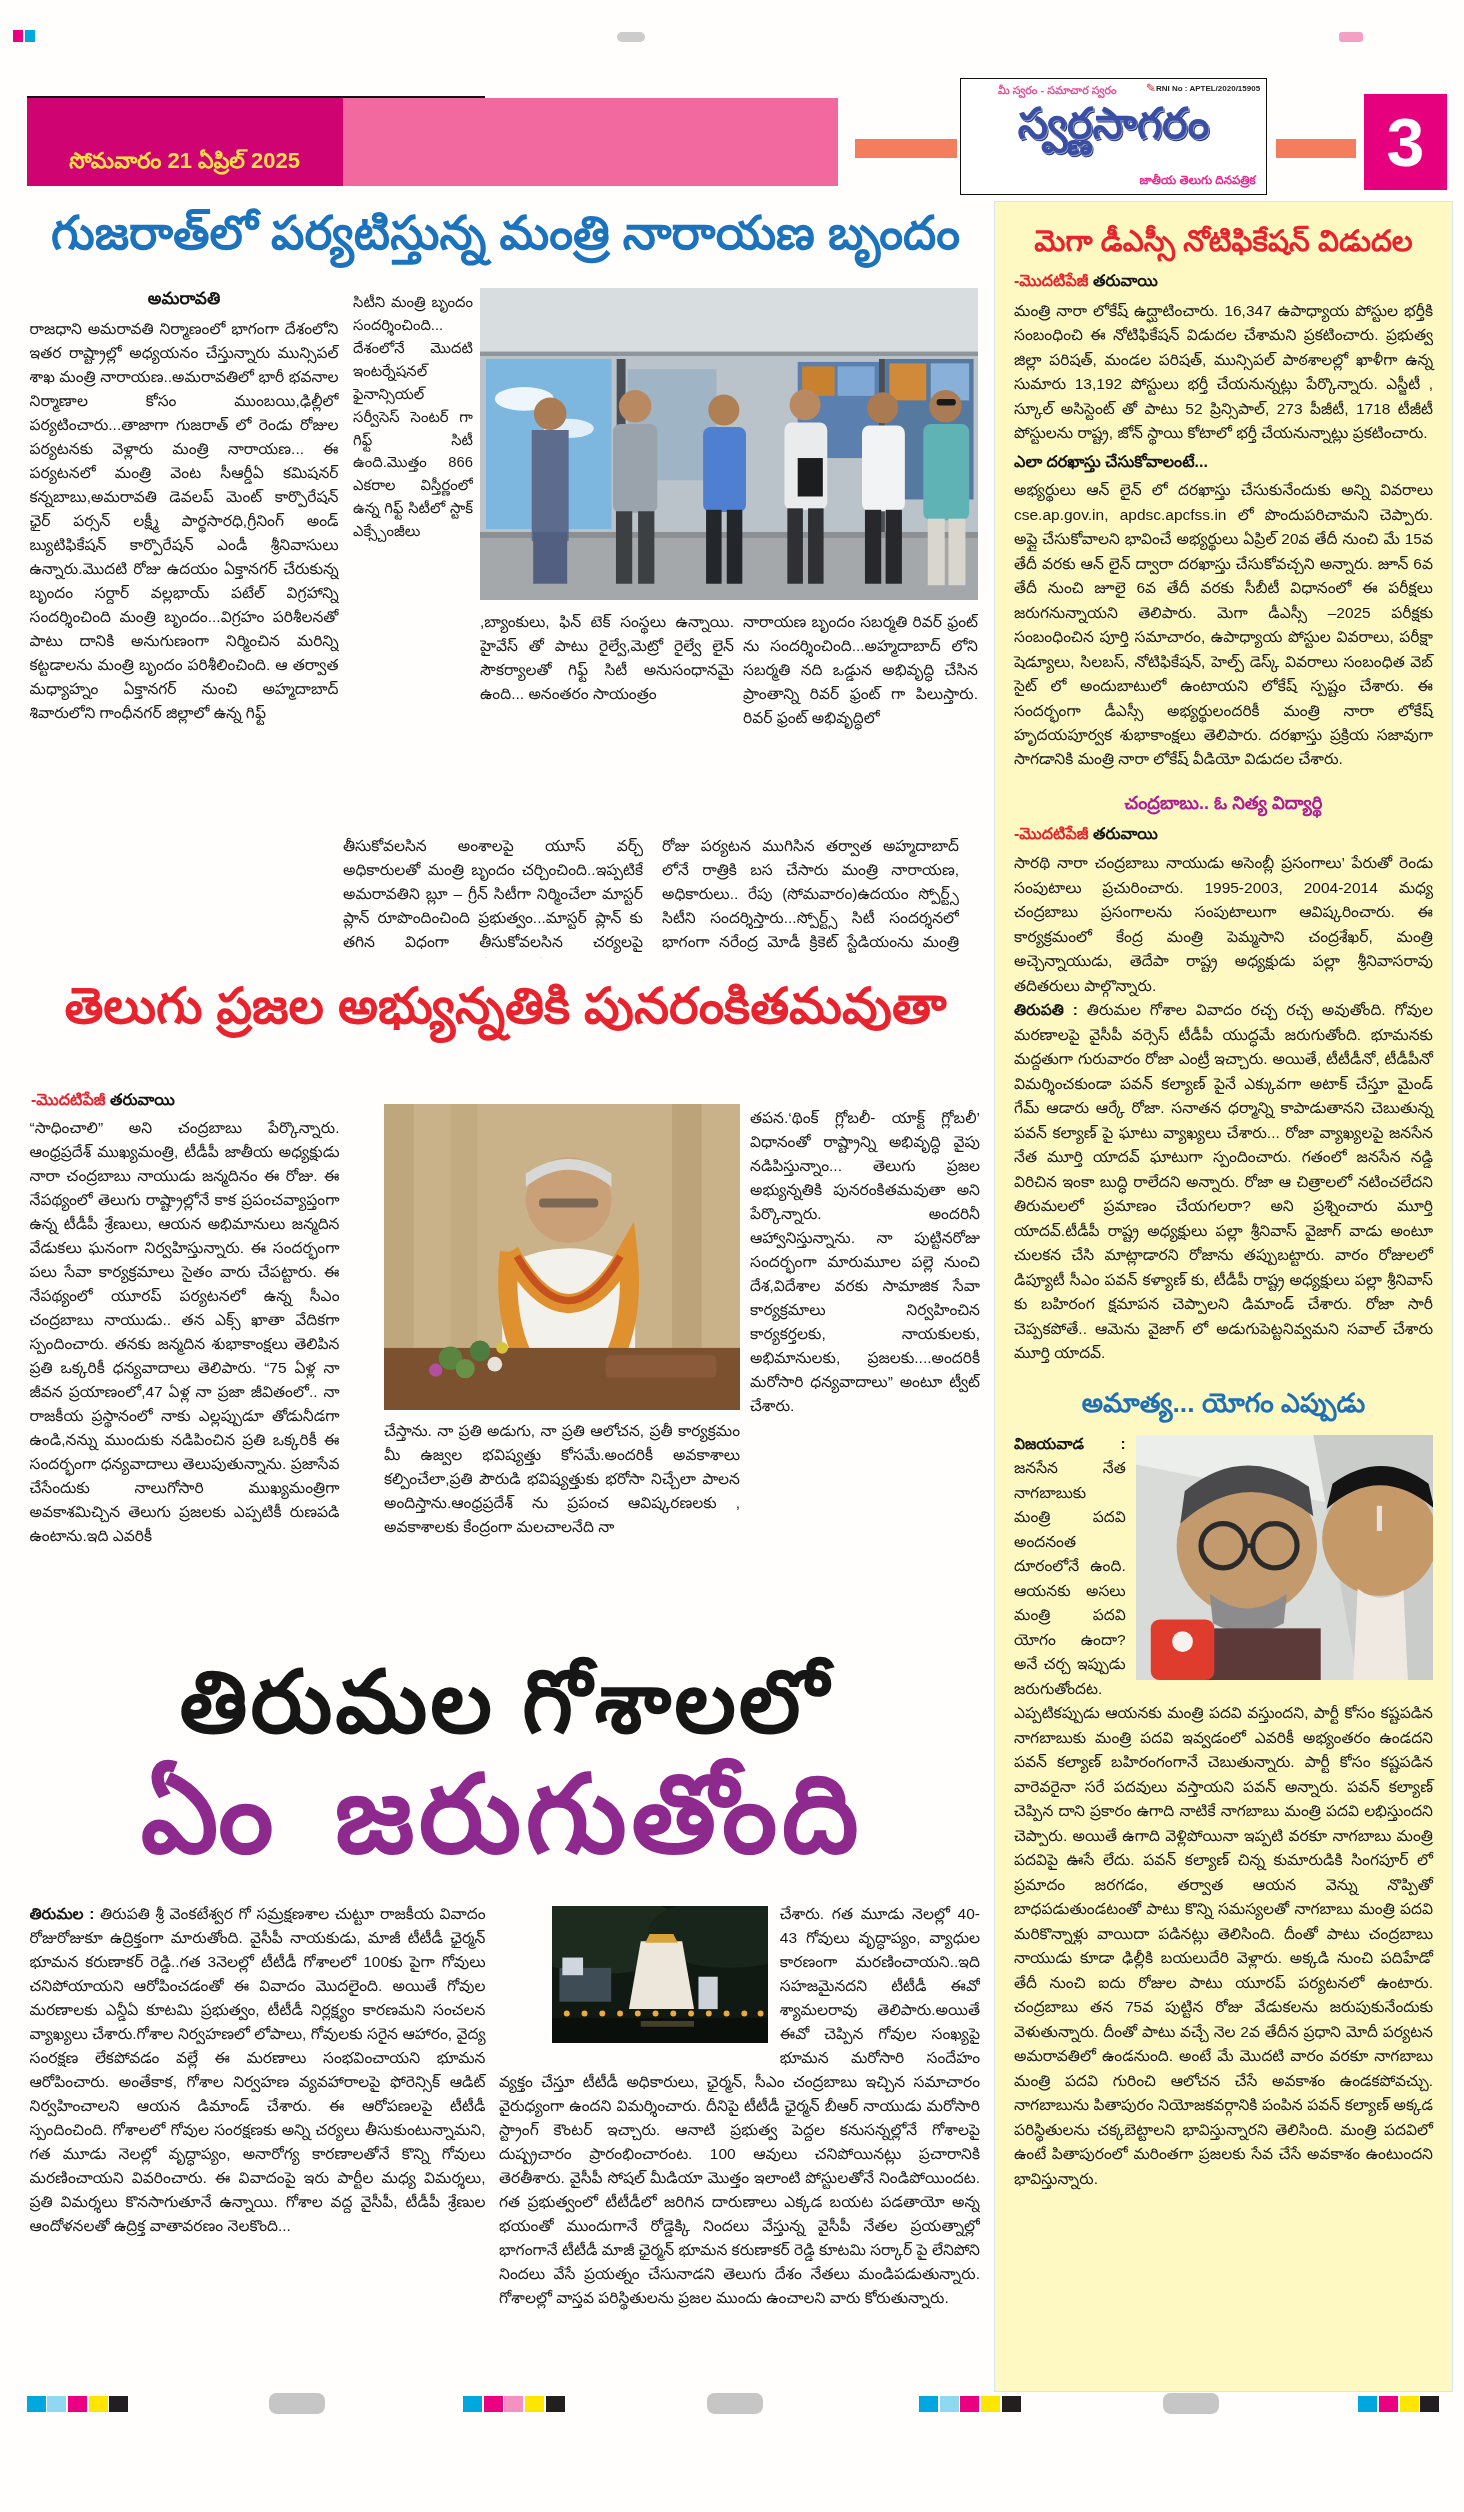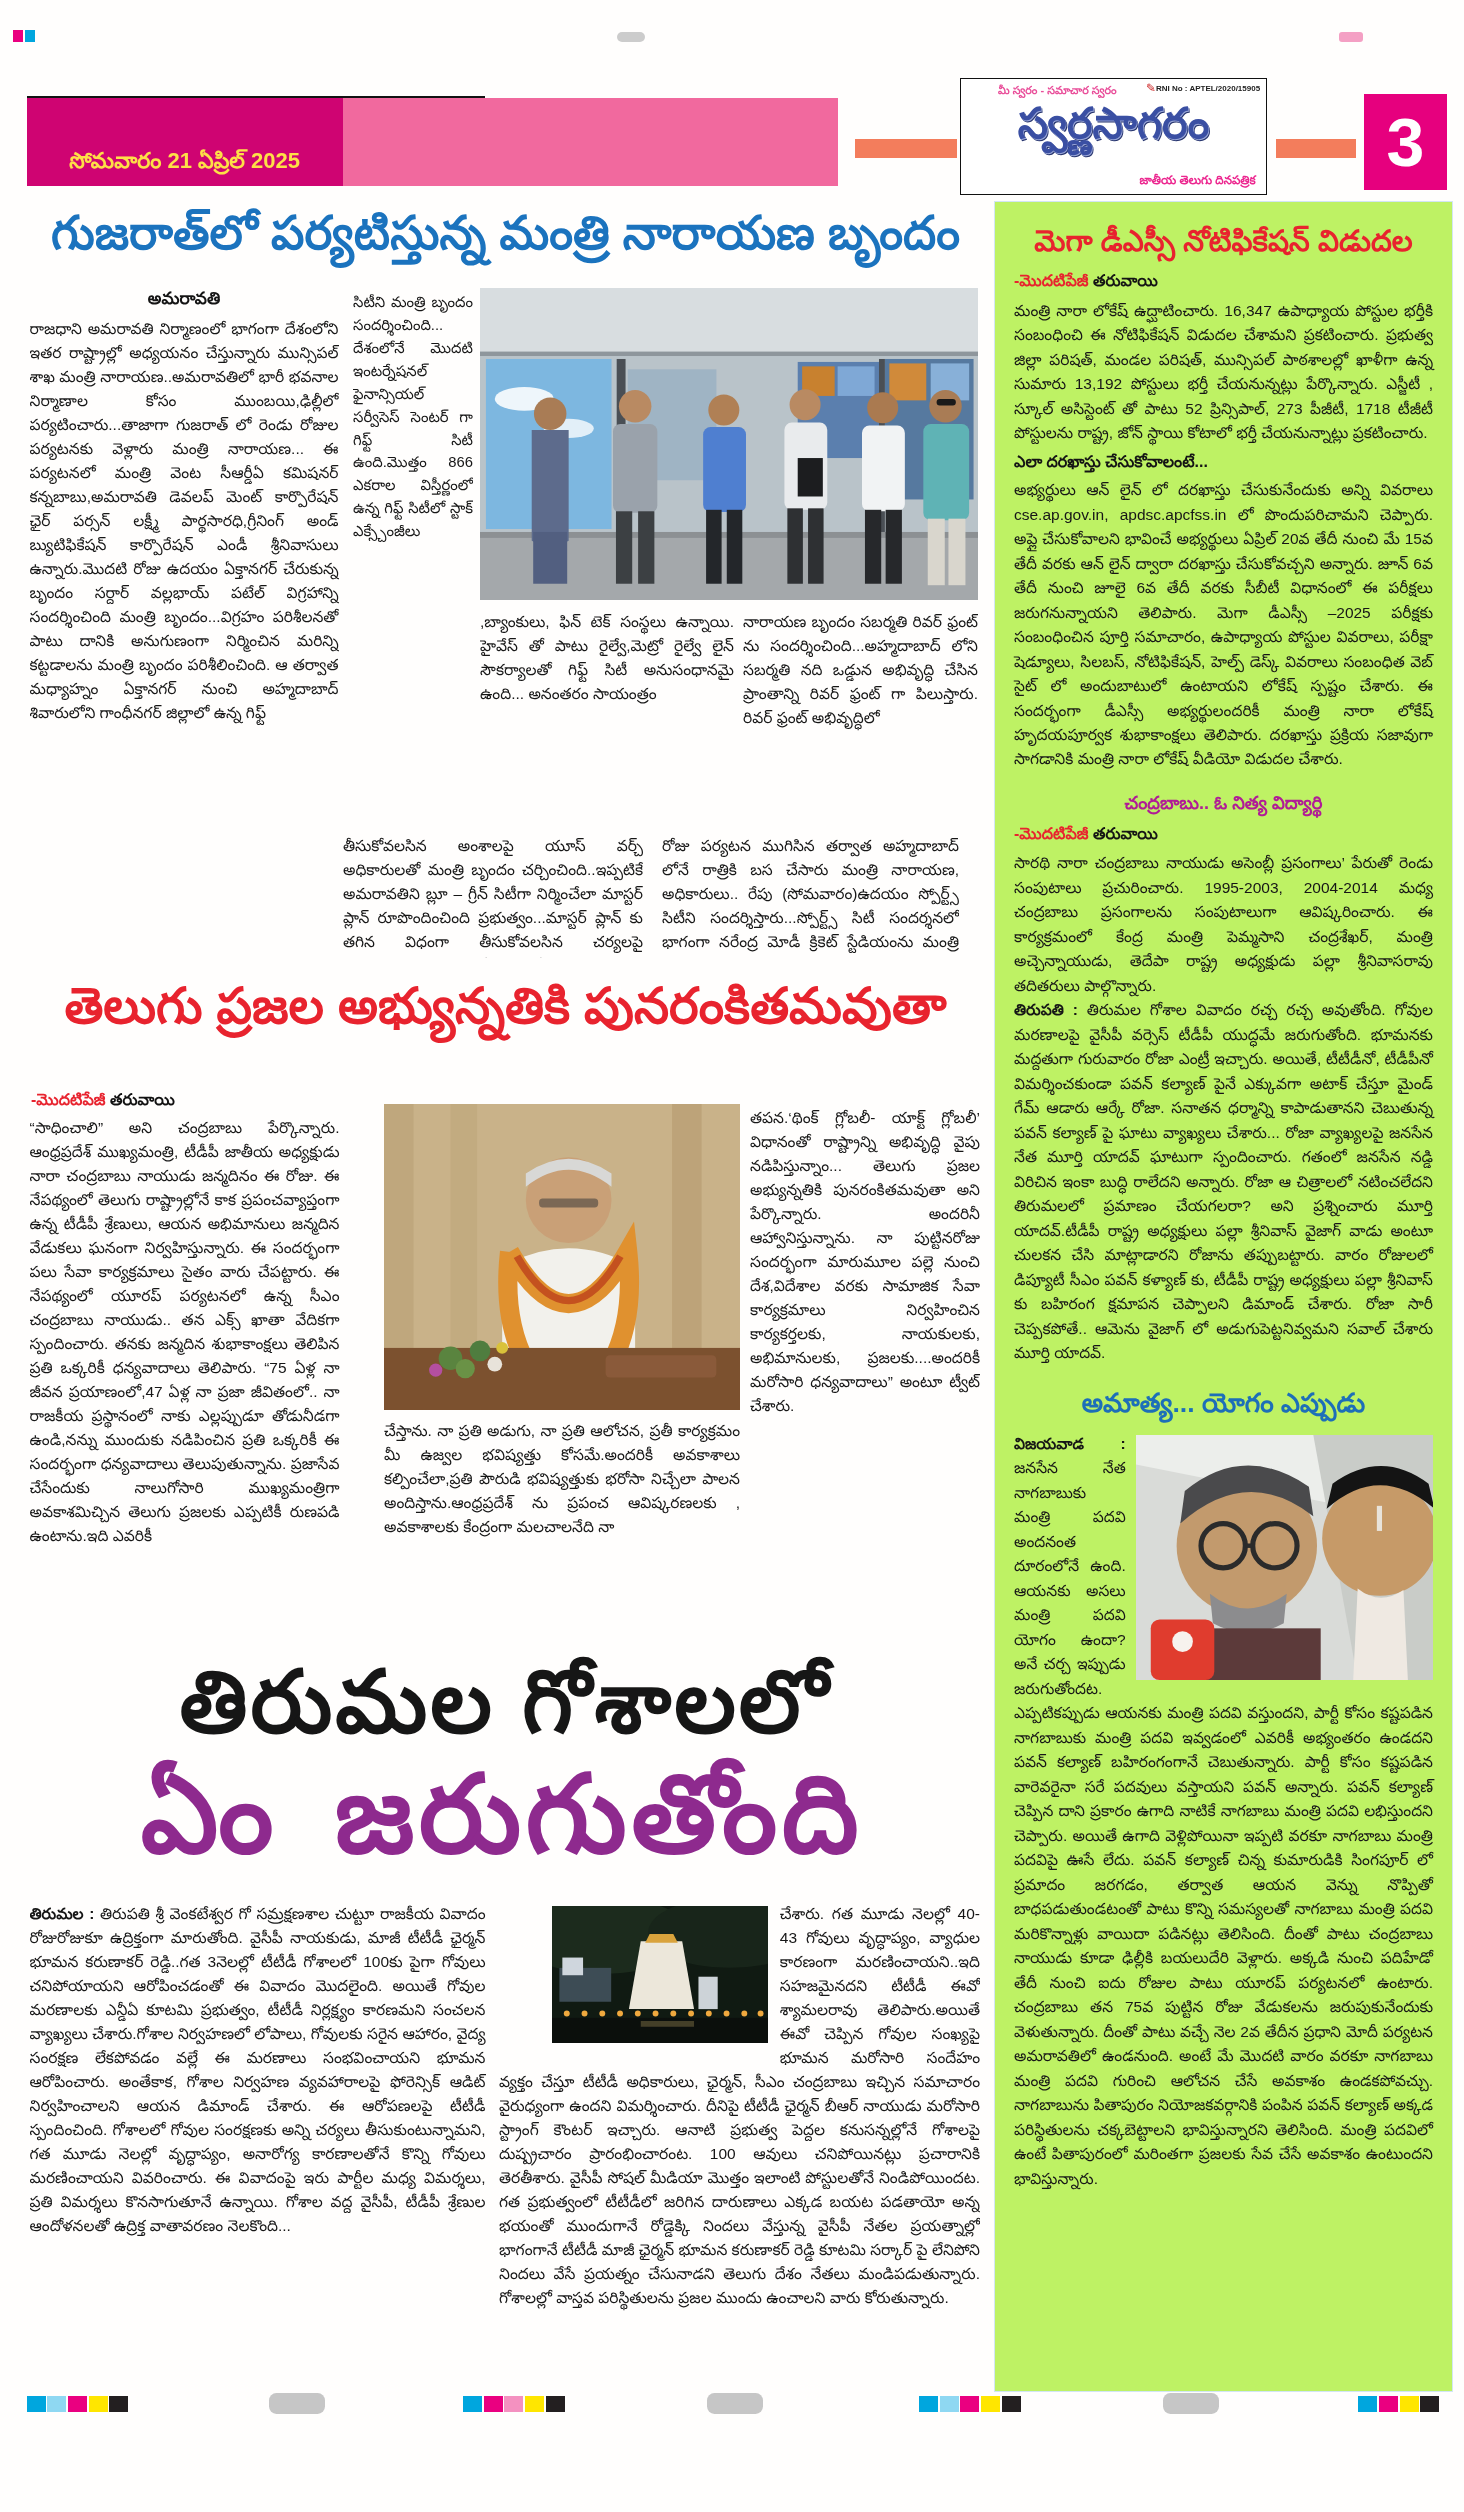--- a/index.html
+++ b/index.html
@@ -30,21 +30,21 @@
   .h-red{color:#e8232e;font-size:50px;}
   .h-black-big{color:#161616;font-size:87px;letter-spacing:3px;}
   .h-purple-big{color:#8e2a8e;font-size:109px;letter-spacing:4.4px;word-spacing:22px;}
   .dateline-c{position:absolute;text-align:center;font-weight:bold;font-size:17px;}
   .byline{position:absolute;font-size:16px;font-weight:bold;}
   .byline .r{color:#e8232e;}
   .byline .b{color:#111;}
   .photo{position:absolute;overflow:hidden;}
   .photo svg{display:block;}
   
-  .sidebar{position:absolute;left:994px;top:201px;width:459px;height:2191px;background:#bef264;
+  .sidebar{position:absolute;left:994px;top:201px;width:459px;height:2191px;background:#fef9c3;
            border:0.7px solid #d2e6f4;box-sizing:border-box;overflow:hidden;}
   .sb-inner{padding:17.7px 19px 7.4px 19px;}
   .sb-h{text-align:center;font-weight:800;margin:4.4px 0 7.4px 0;}
   .sb-h.dsc{color:#e8232e;font-size:29.5px;}
   .sb-h.stu{color:#b01c96;font-size:18px;margin-top:20.7px;}
   .sb-h.roj{color:#151515;font-size:29.5px;margin-top:22px;}
   .sb-h.ama{color:#1d6fb8;font-size:26.6px;margin-top:22px;}
   .sb-by{font-size:16px;font-weight:bold;margin-bottom:4.4px;}
   .sb-by .r{color:#e8232e;}
   .sb-body{text-align:justify;font-size:15.5px;line-height:1.58;color:#161616;}

